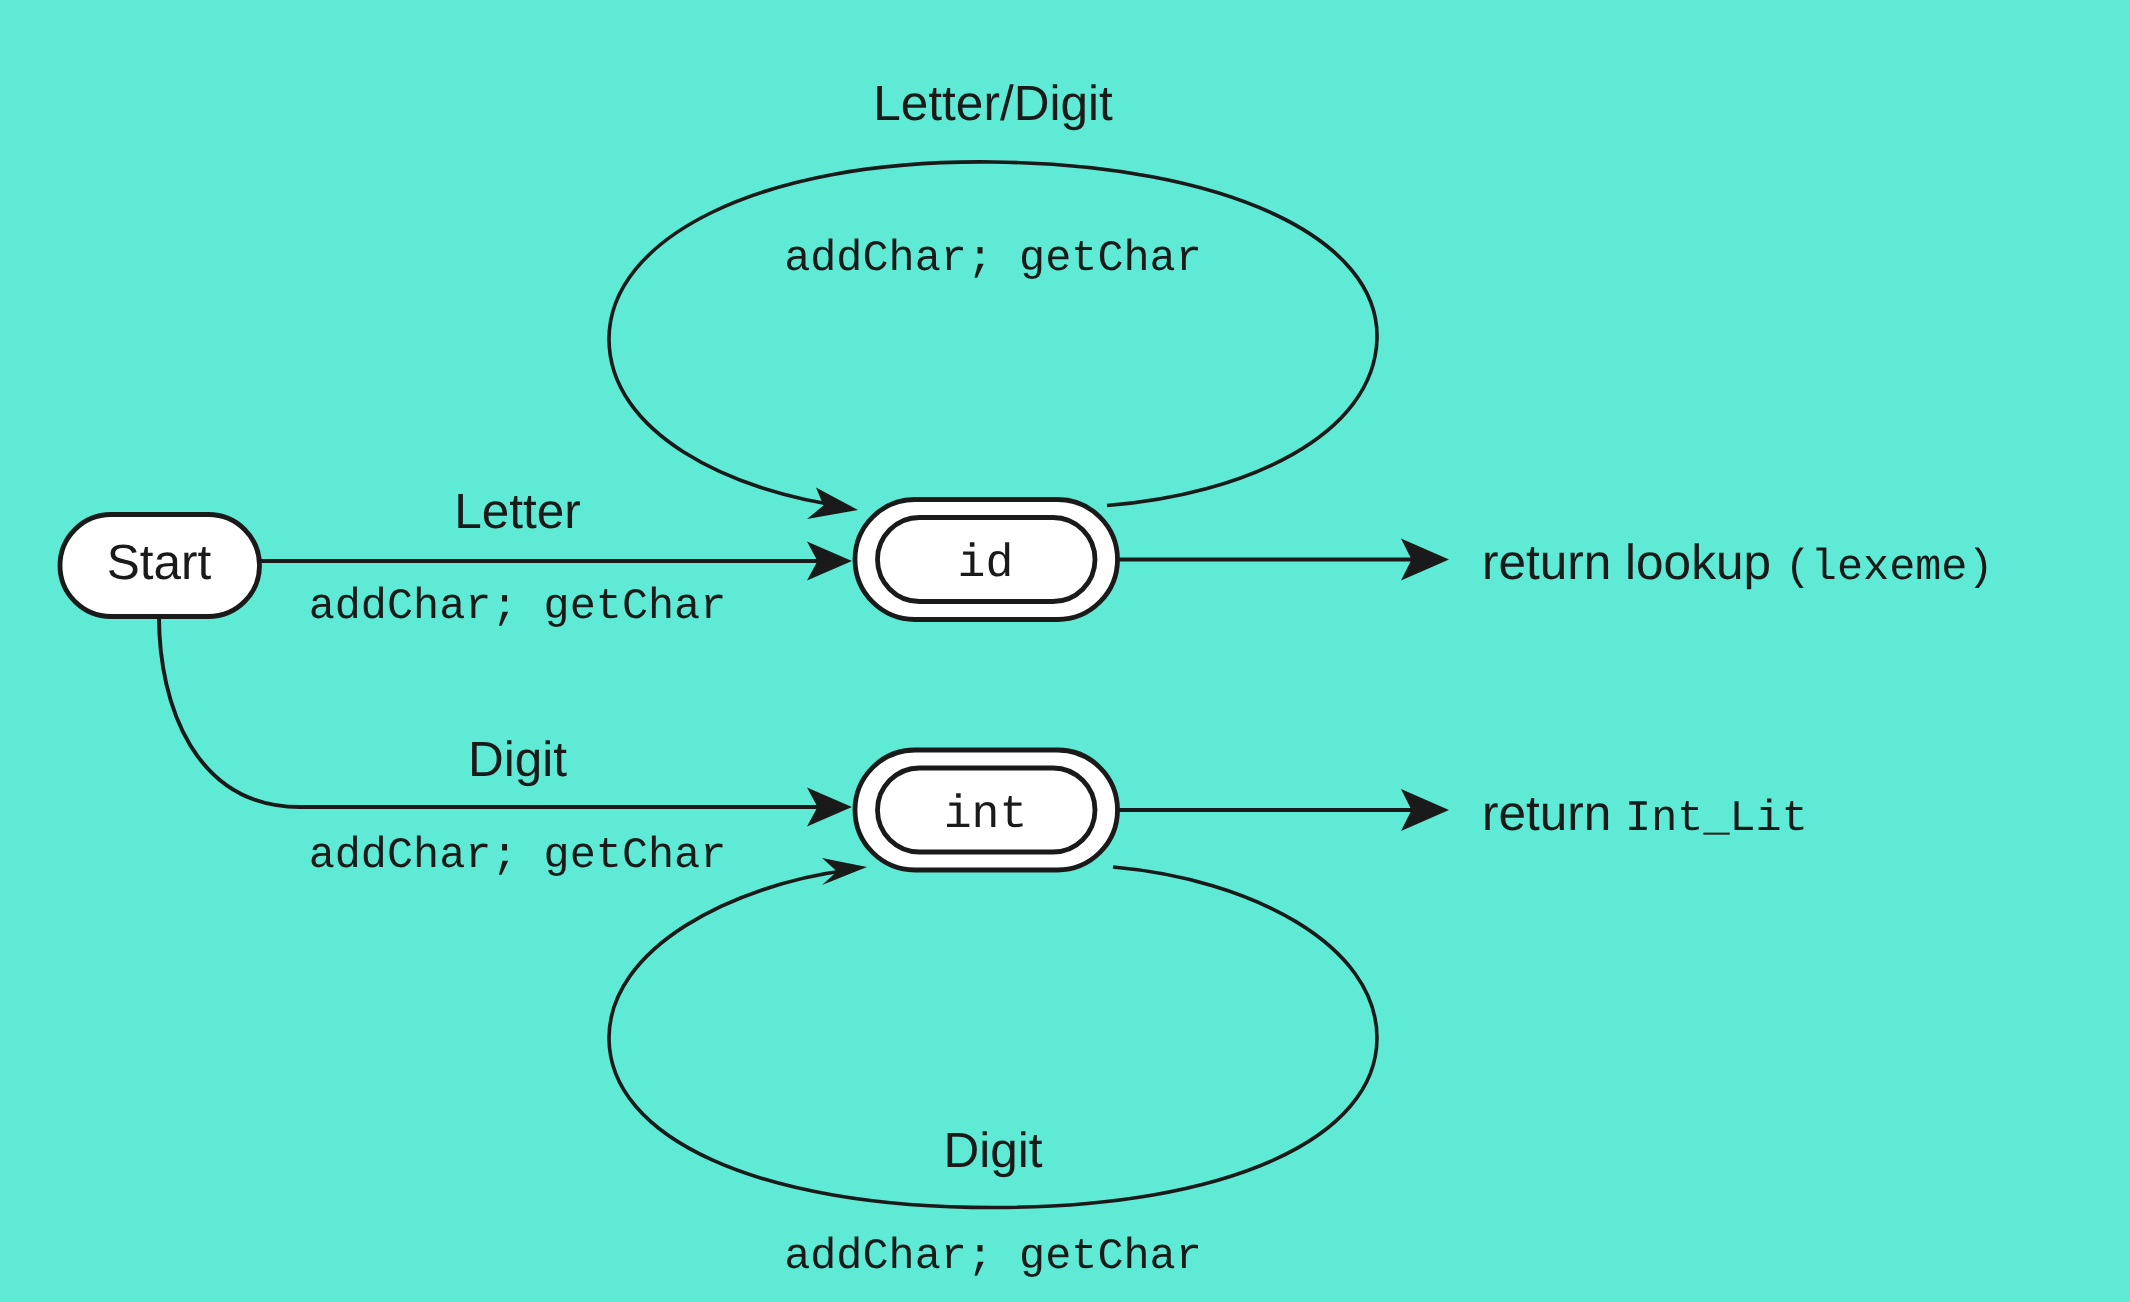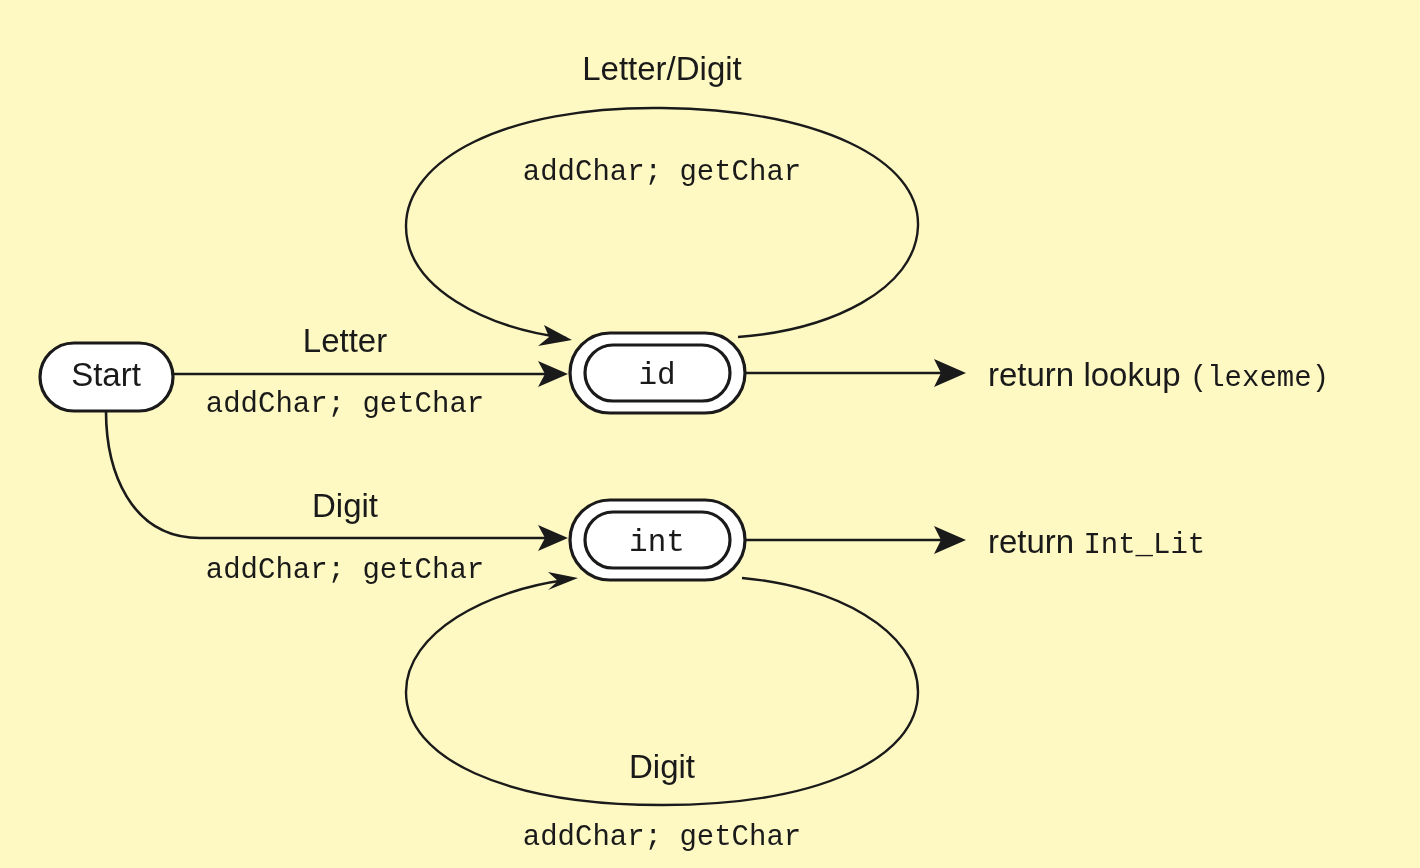--- a/index.html
+++ b/index.html
@@ -5,21 +5,21 @@
 <style>
   html, body {
     margin: 0;
     padding: 0;
     background: #ffffff;
   }
   #canvas {
     position: relative;
     width: 1420px;
     height: 868px;
-    background: #fef9c3;
+    background: #5eead4;
     overflow: hidden;
     font-family: "Liberation Sans", sans-serif;
   }
   #diagram-svg {
     position: absolute;
     left: 0;
     top: 0;
     width: 1420px;
     height: 868px;
   }

